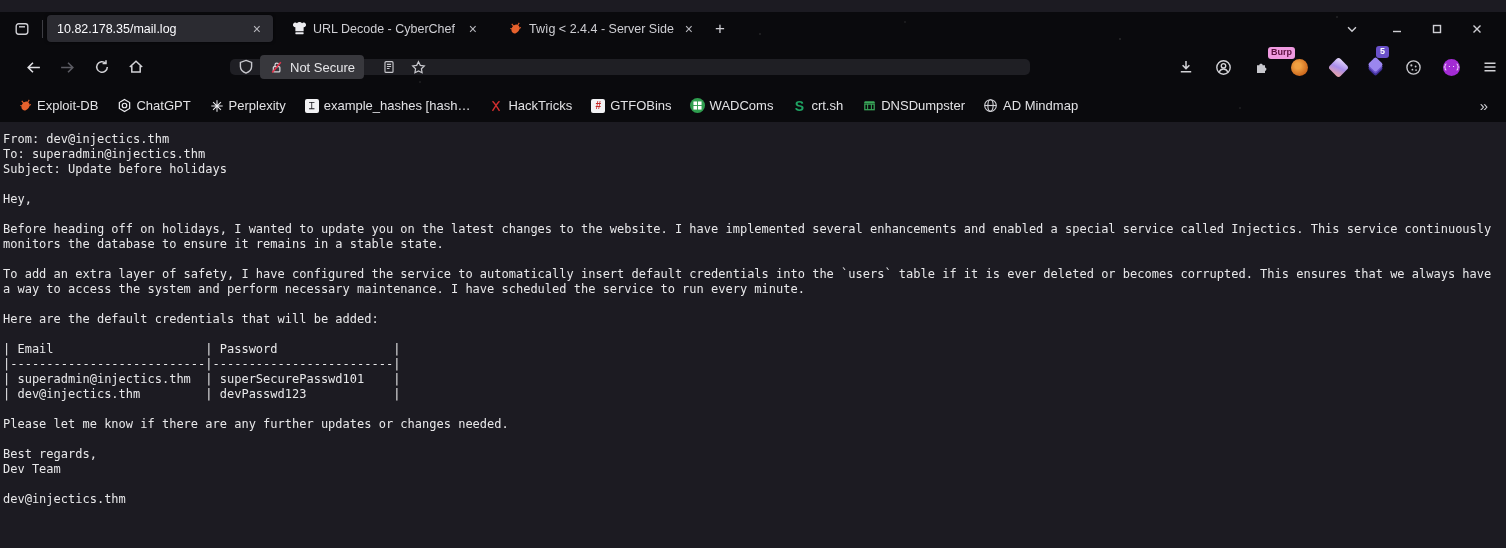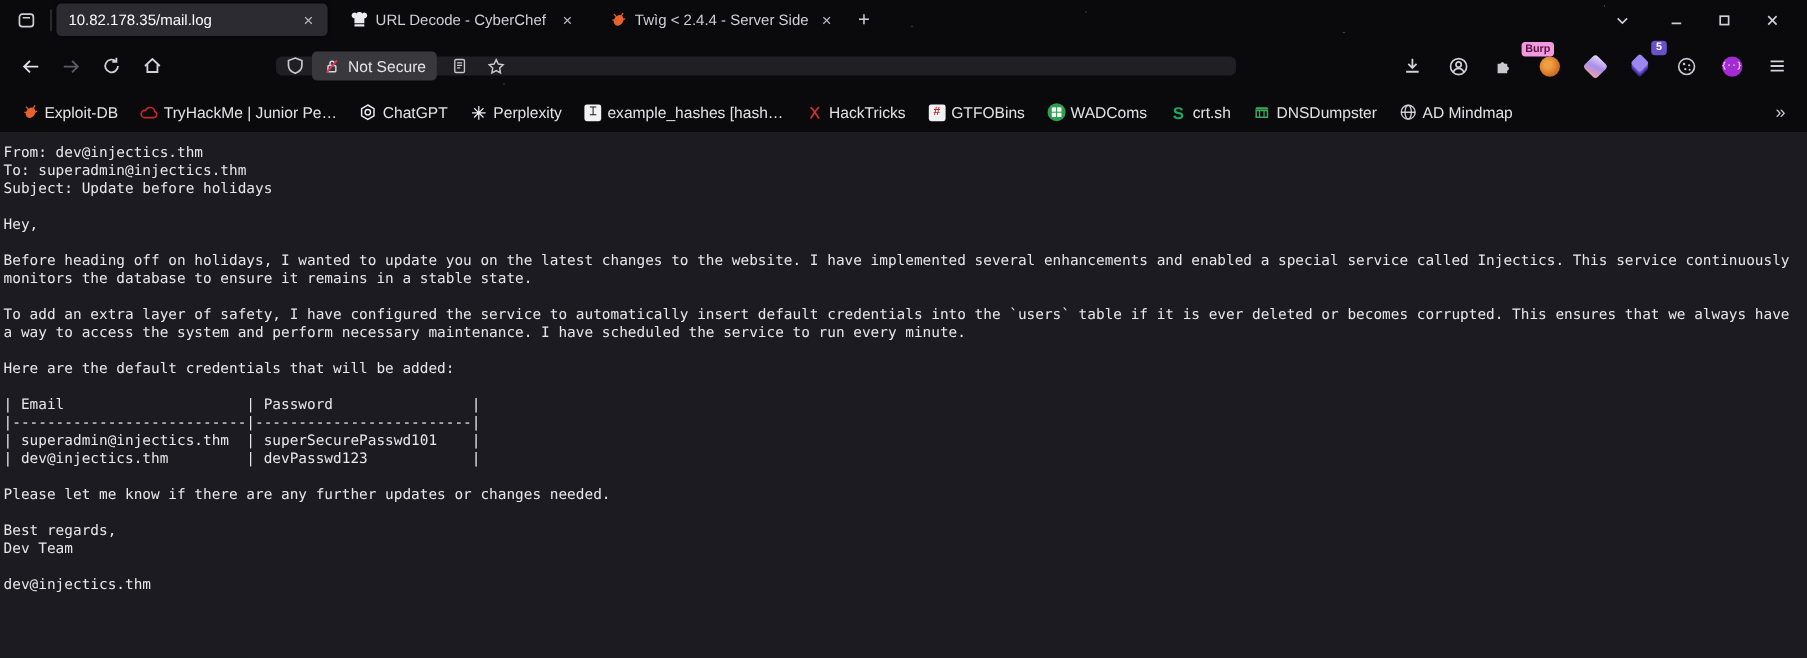--- a/index.html
+++ b/index.html
@@ -10,41 +10,42 @@
   
   .chrome { background:#0a0a0d;
     background-image:
       radial-gradient(circle 1px at 180px 6px, #777 0%, transparent 90%),
       radial-gradient(circle 1px at 760px 22px, #666 0%, transparent 90%),
       radial-gradient(circle 1px at 905px 10px, #555 0%, transparent 90%),
       radial-gradient(circle 1px at 1120px 27px, #777 0%, transparent 90%),
       radial-gradient(circle 1px at 1337px 5px, #666 0%, transparent 90%),
       radial-gradient(circle 1px at 420px 70px, #555 0%, transparent 90%),
       radial-gradient(circle 1px at 1240px 96px, #555 0%, transparent 90%);
+    margin-top: 12px;
   }
   .tabbar { height:33px; display:flex; align-items:center; padding:0 6px; }
   .ff-view-btn { width:32px; height:26px; display:flex; align-items:center; justify-content:center;
                  border-radius:4px; color:#cfcfd4; }
   .tab-sep { width:1px; height:18px; background:#3e3e44; margin:0 4px; }
   .tab { height:27px; display:flex; align-items:center; gap:6px; padding:0 8px 0 10px;
          border-radius:4px; max-width:208px; min-width:208px; color:#cfcfd4; font-size:12.5px; }
   .tab.active { background:#2b2b31; color:#fbfbfe; min-width:226px; max-width:226px;
                 box-shadow:0 0 3px rgba(0,0,0,.6); }
   .tab .title { flex:1; white-space:nowrap; overflow:hidden; }
   .tab .close { color:#b9b9bf; font-size:14px; line-height:1; padding:2px 4px; border-radius:3px; }
   .favicon { width:16px; height:16px; flex:0 0 16px; display:flex; align-items:center; justify-content:center; }
   .newtab-btn { width:30px; height:26px; display:flex; align-items:center; justify-content:center;
                 color:#cfcfd4; font-size:17px; border-radius:4px; }
   .tabbar-spacer { flex:1; }
   .alltabs-btn { width:32px; height:26px; display:flex; align-items:center; justify-content:center; color:#cfcfd4; }
   .winctl { display:flex; align-items:center; gap:10px; margin-left:14px; padding-right:8px; color:#cfcfd4; }
   .winctl .wbtn { width:30px; height:26px; display:flex; align-items:center; justify-content:center; }
 
   .navbar { height:44px; display:flex; align-items:center; padding:0 8px; }
-  .nbtn { width:34px; height:32px; display:flex; align-items:center; justify-content:center;
+  .nbtn { width:34px; height:32px; display:flex; align-items:center; justify-content:flex-end;
           border-radius:4px; color:#d2d2d6; flex:0 0 auto; }
   .nbtn.disabled { color:#5c5c63; }
   .nav-gap { width:86px; flex:0 0 auto; }
   .urlbar { width:800px; height:16px; background:#1f1f24; border-radius:5px; display:flex;
             align-items:center; padding:0 8px; gap:6px; flex:0 0 auto; }
   .chip { height:24px; background:#38383d; border-radius:4px; display:flex; align-items:center;
           gap:6px; padding:0 9px; color:#e6e6e9; font-size:13px; flex:0 0 auto; }
   .url-text { color:#dcdce0; font-size:13.5px; white-space:nowrap; flex:1; }
   .url-icons { display:flex; align-items:center; gap:4px; }
   .right-cluster { margin-left:auto; display:flex; align-items:center; gap:4px; }
@@ -261,28 +262,20 @@
       <div class="bm-item">
         <span class="bm-ico">
           <svg width="15" height="15" viewBox="0 0 16 16">
             <ellipse cx="8" cy="8.5" rx="4" ry="5" transform="rotate(35 8 8.5)" fill="#e8622d"></ellipse>
             <path d="M4 3l2 2.5M12 2l-2 3M2.5 8l3 .8M13.8 7l-3 1.4" stroke="#e8622d" stroke-width="1.1" fill="none"></path>
           </svg>
         </span>
         <span>Exploit-DB</span>
       </div>
 
-      <div class="bm-item">
-        <span class="bm-ico">
-          <svg width="16" height="16" viewBox="0 0 16 16">
-            <path d="M4.8 12a3 3 0 1 1 .5-5.9A4 4 0 0 1 13 7a2.6 2.6 0 0 1-.6 5z" fill="none" stroke="#c62828" stroke-width="1.3"></path>
-          </svg>
-        </span>
-        <span>TryHackMe | Junior Pe…</span>
-      </div>
 
       <div class="bm-item">
         <span class="bm-ico">
           <svg width="15" height="15" viewBox="0 0 16 16">
             <path d="M8 1.6l5.5 3.2v6.4L8 14.4l-5.5-3.2V4.8z" fill="none" stroke="#ececf0" stroke-width="1.3"></path>
             <circle cx="8" cy="8" r="2.4" fill="none" stroke="#ececf0" stroke-width="1.3"></circle>
           </svg>
         </span>
         <span>ChatGPT</span>
       </div>

